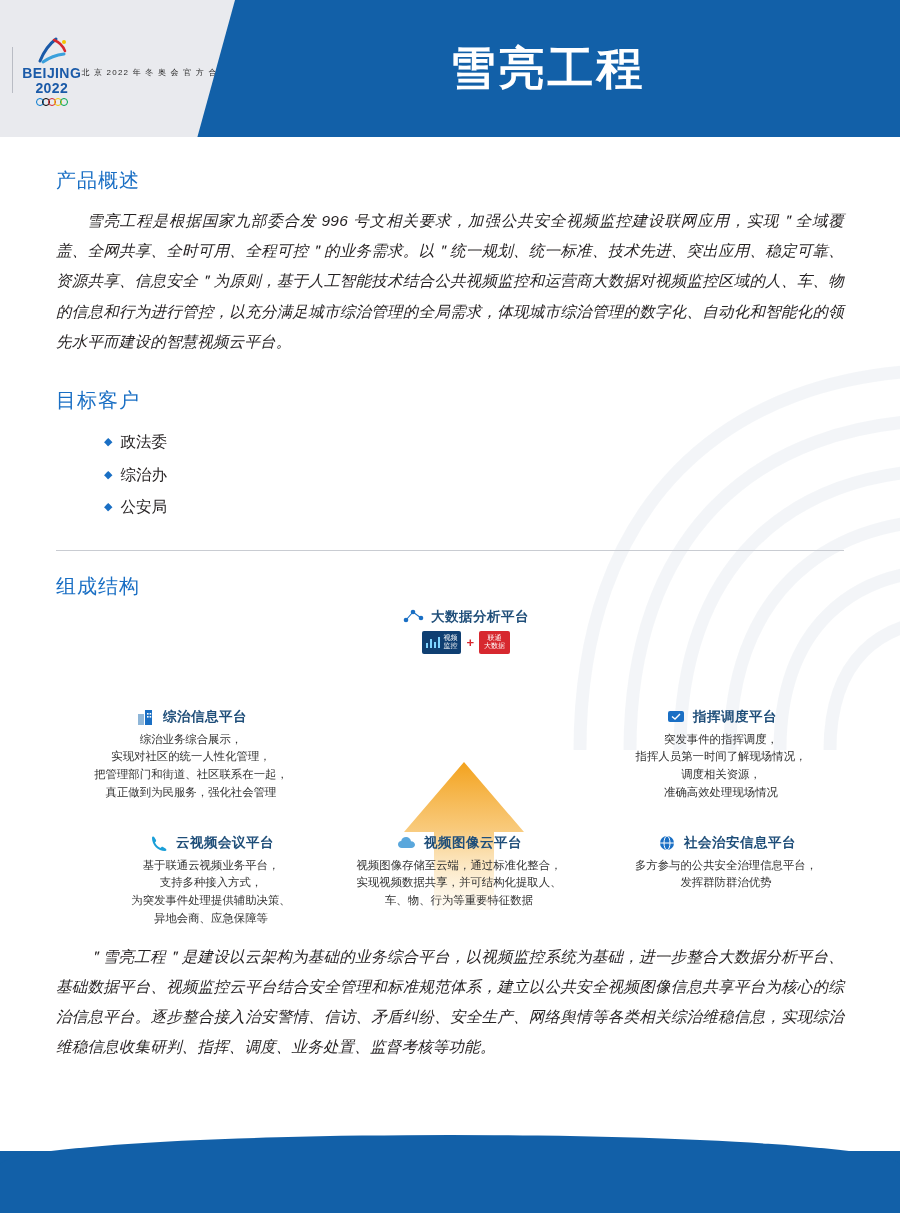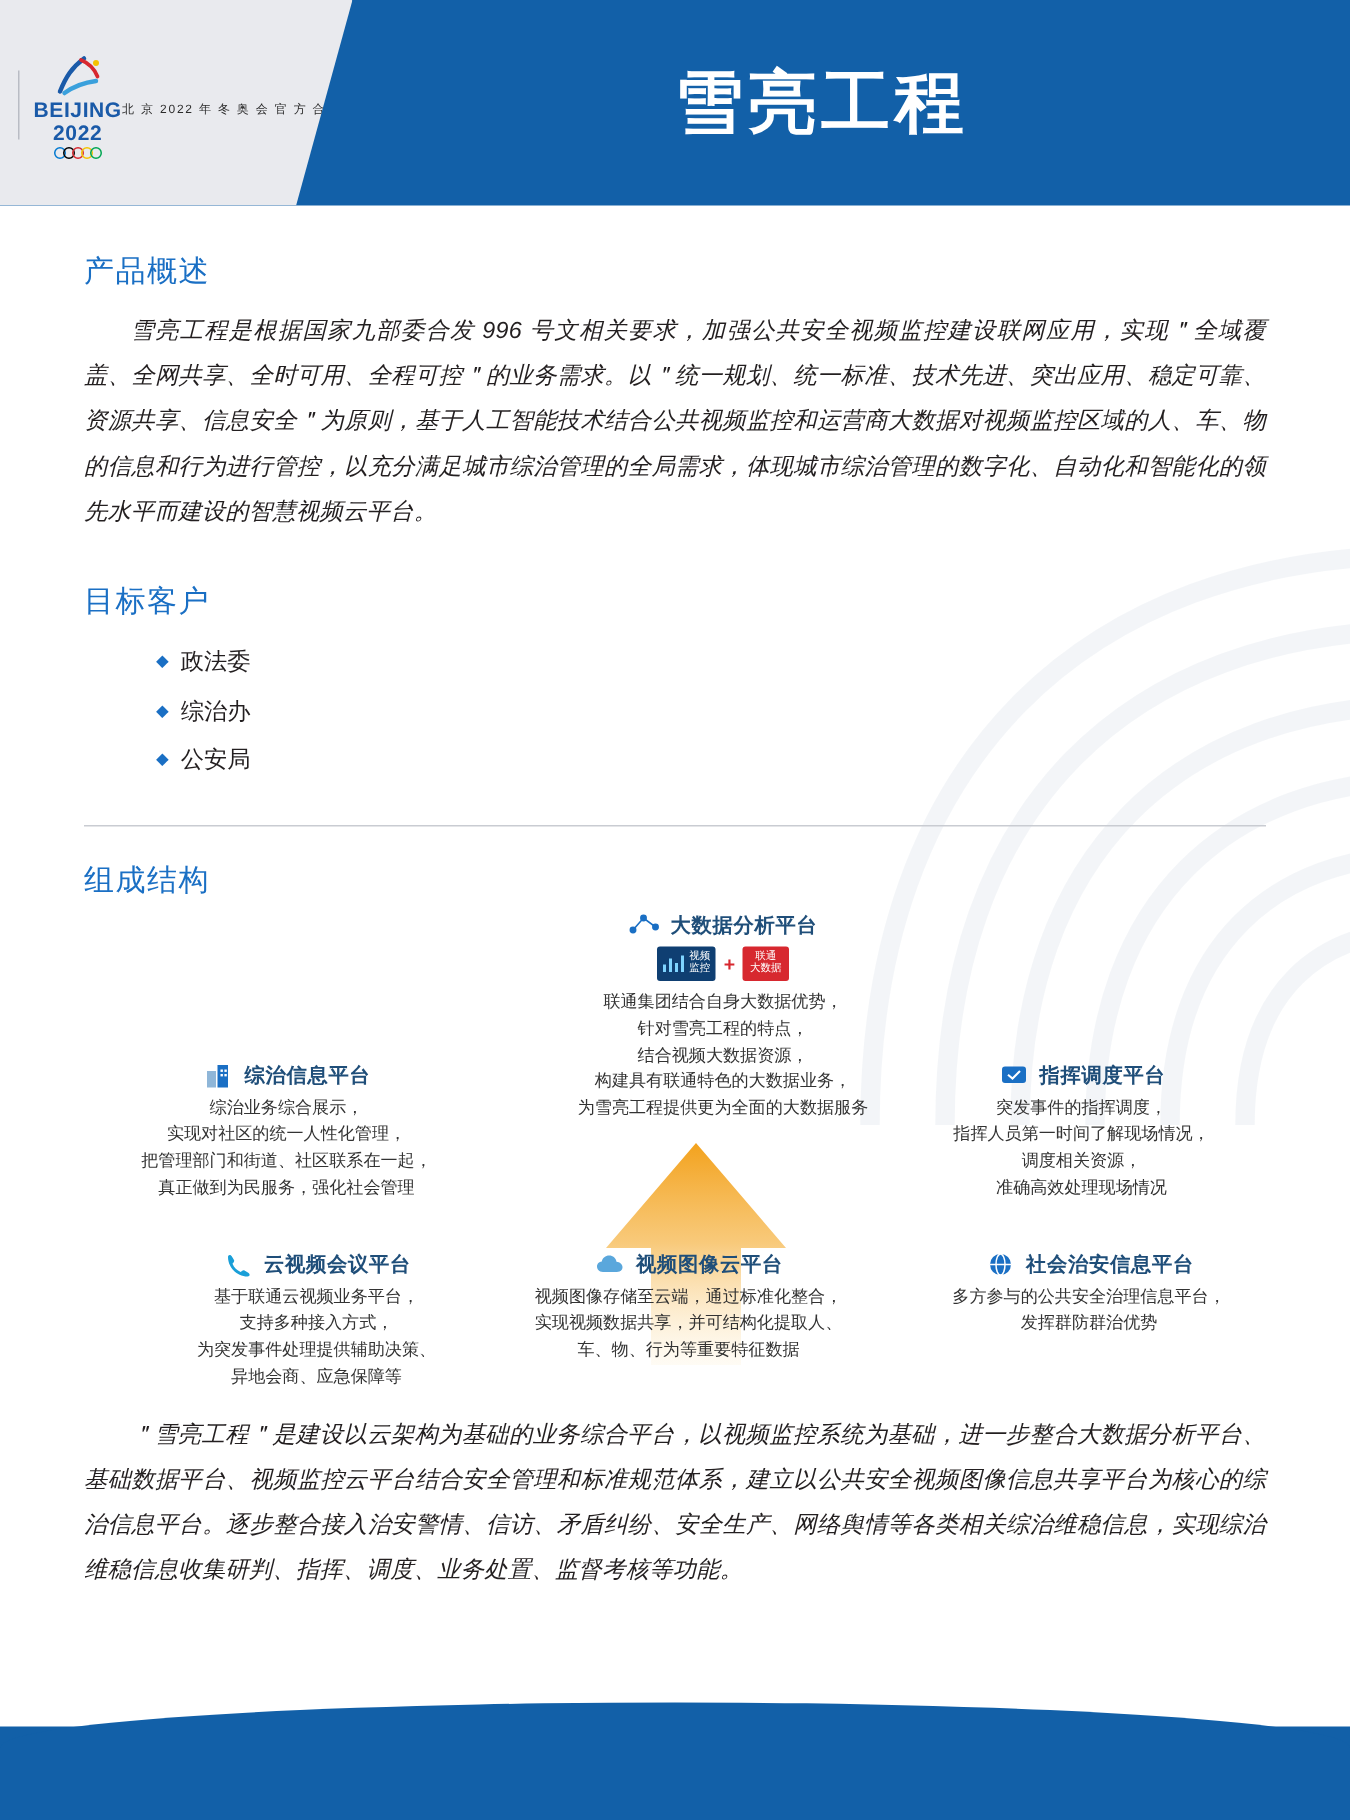--- a/index.html
+++ b/index.html
@@ -319,21 +319,21 @@
           <linearGradient id="arrGrad" x1="0" y1="1" x2="0" y2="0">
             <stop offset="0%" stop-color="#fdf0d4" stop-opacity="0.25"></stop>
             <stop offset="55%" stop-color="#f7c063" stop-opacity="0.85"></stop>
             <stop offset="100%" stop-color="#f3a21d"></stop>
           </linearGradient>
         </defs>
         <path d="M90 2 L150 72 L120 72 L120 150 L60 150 L60 72 L30 72 Z" fill="url(#arrGrad)"></path>
       </svg>
     </div>
 
-    <div class="node" style="left:256px; top:-4px; width:340px;">
+    <div class="node" style="left:240px; top:-4px; width:340px;">
       <div class="node-head">
         <span class="ico">
           <svg width="22" height="18" viewBox="0 0 22 18">
             <circle cx="3" cy="12" r="2.3" fill="#1a6fc4"></circle>
             <circle cx="10" cy="4" r="2.3" fill="#1a6fc4"></circle>
             <circle cx="18" cy="10" r="2.3" fill="#1a6fc4"></circle>
             <path d="M3 12 L10 4 L18 10" stroke="#1a6fc4" stroke-width="1.1" fill="none"></path>
           </svg>
         </span>
         <span class="node-title">大数据分析平台</span>
@@ -346,25 +346,20 @@
               <i style="height:6px"></i>
               <i style="height:11px"></i>
             </span>
           <span><span>视频</span><br><span>监控</span></span>
         </span>
         <span class="plus">+</span>
         <span class="badge-red">
           <span>联通</span><br><span>大数据</span>
         </span>
       </div>
-      <div class="node-desc">联通集团结合自身大数据优势，
-针对雪亮工程的特点，
-结合视频大数据资源，
-构建具有联通特色的大数据业务，
-为雪亮工程提供更为全面的大数据服务</div>
     </div>
 
     <div class="node" style="left:0px; top:96px; width:270px;">
       <div class="node-head">
         <span class="ico">
           <svg width="20" height="18" viewBox="0 0 20 18">
             <rect x="2" y="6" width="6" height="11" fill="#8fb6d8"></rect>
             <rect x="9" y="2" width="7" height="15" fill="#1a6fc4"></rect>
             <rect x="11" y="5" width="1.6" height="1.6" fill="#fff"></rect>
             <rect x="13.6" y="5" width="1.6" height="1.6" fill="#fff"></rect>

